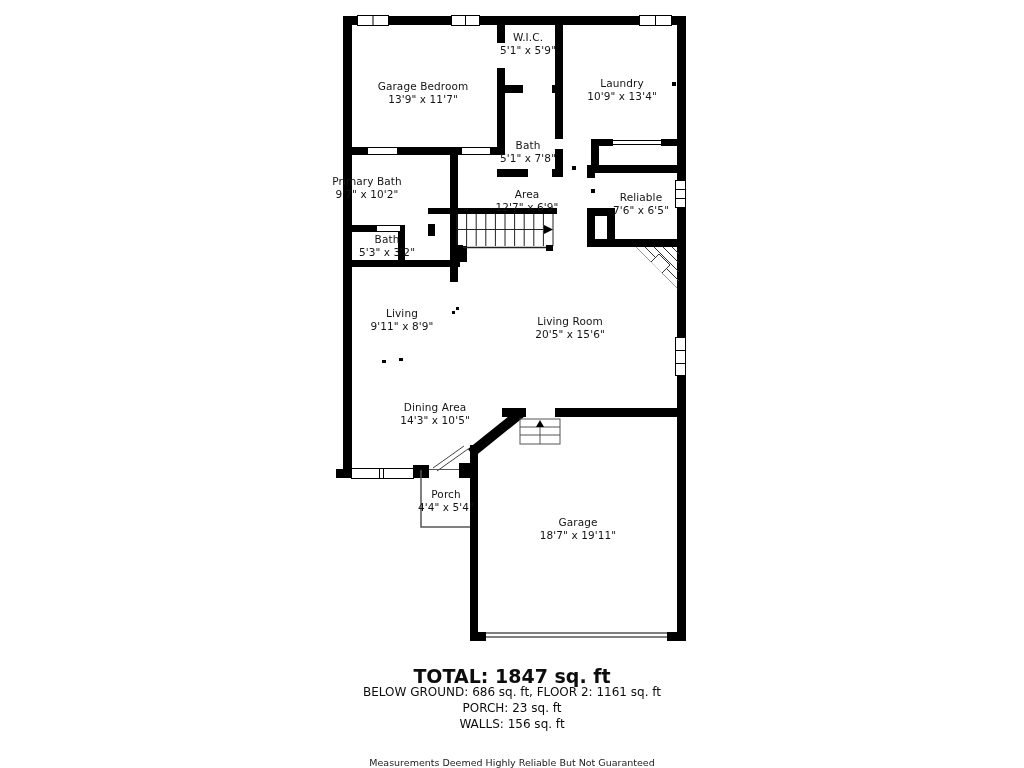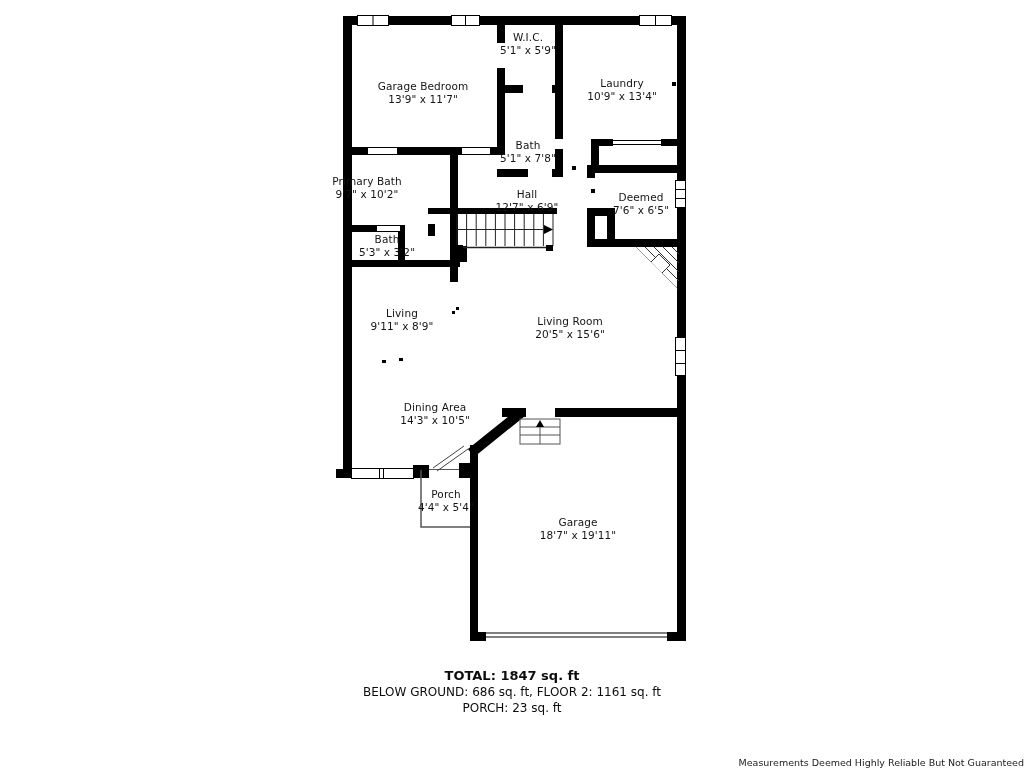--- a/index.html
+++ b/index.html
@@ -12,23 +12,23 @@
   .room-label{
     position:absolute;transform:translate(-50%,-50%);
     text-align:center;color:#141414;font-size:10.5px;line-height:1.25;
     white-space:nowrap;letter-spacing:0.1px;
   }
   .room-label .dims{display:block;}
   .summary{
     position:absolute;left:0;top:668px;width:1024px;text-align:center;
     color:#0d0d0d;font-size:12px;line-height:16px;
   }
-  .summary .total-line{font-weight:bold;font-size:13px;}
+  .summary .total-line{font-weight:bold;font-size:19px;}
   .disclaimer{
-    position:absolute;left:0;top:757px;width:1024px;text-align:right;
+    position:absolute;left:0;top:757px;width:1024px;text-align:center;
     color:#222;font-size:9.5px;
   }
 </style>
 </head>
 <body>
 
 <div id="canvas">
 
   <svg id="plan-svg" width="1024" height="768" viewBox="0 0 1024 768">
     <defs>
@@ -205,25 +205,25 @@
   </div>
   <div class="room-label" style="left:528px;top:152px">
     <span>Bath</span>
     <span class="dims">5'1" x 7'8"</span>
   </div>
   <div class="room-label" style="left:367px;top:188px">
     <span>Primary Bath</span>
     <span class="dims">9'7" x 10'2"</span>
   </div>
   <div class="room-label" style="left:527px;top:201px">
-    <span>Hall</span>
+    <span>Area</span>
     <span class="dims">12'7" x 6'9"</span>
   </div>
   <div class="room-label" style="left:641px;top:204px">
-    <span>Deemed</span>
+    <span>Reliable</span>
     <span class="dims">7'6" x 6'5"</span>
   </div>
   <div class="room-label" style="left:387px;top:246px">
     <span>Bath</span>
     <span class="dims">5'3" x 3'2"</span>
   </div>
   <div class="room-label" style="left:402px;top:320px">
     <span>Living</span>
     <span class="dims">9'11" x 8'9"</span>
   </div>
@@ -241,17 +241,18 @@
   </div>
   <div class="room-label" style="left:578px;top:529px">
     <span>Garage</span>
     <span class="dims">18'7" x 19'11"</span>
   </div>
 
   <div class="summary">
     <div class="total-line">TOTAL: 1847 sq. ft</div>
     <div>BELOW GROUND: 686 sq. ft, FLOOR 2: 1161 sq. ft</div>
     <div>PORCH: 23 sq. ft</div>
+    <div>WALLS: 156 sq. ft</div>
   </div>
 
   <div class="disclaimer">Measurements Deemed Highly Reliable But Not Guaranteed</div>
 
 </div>
 
 </body></html>

